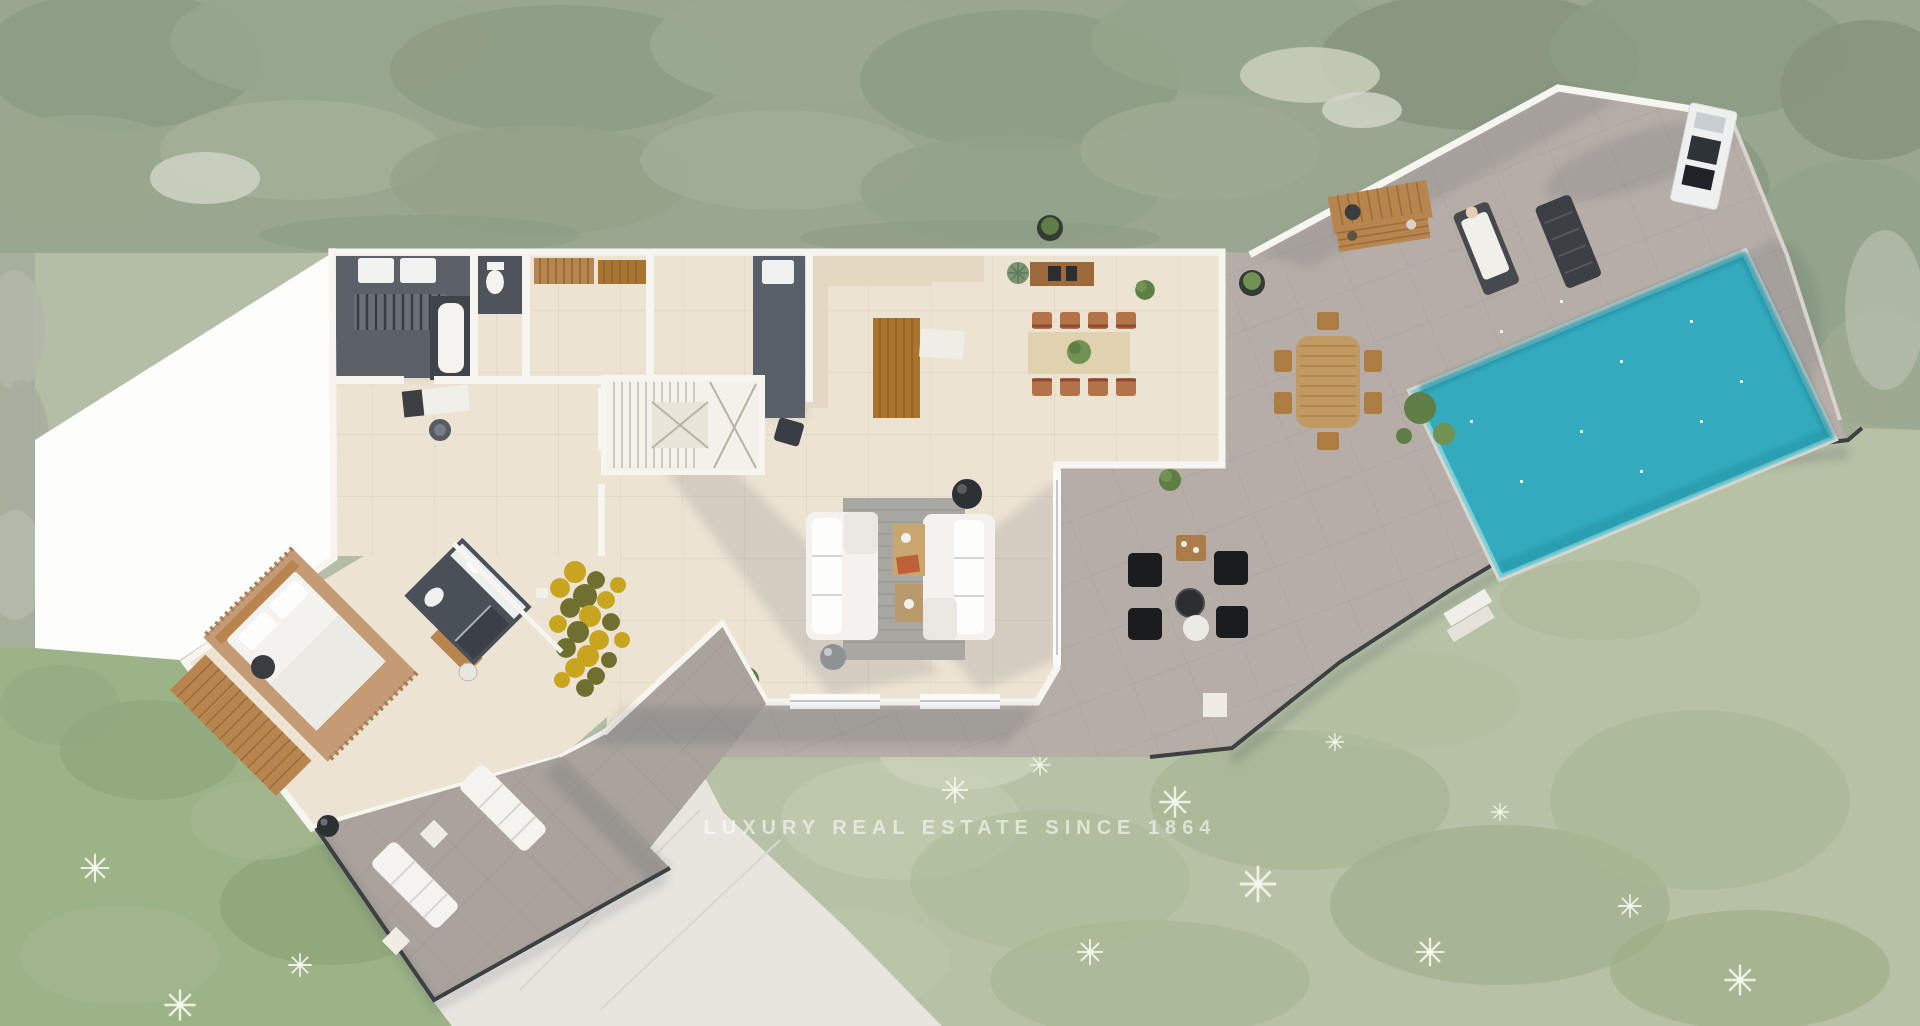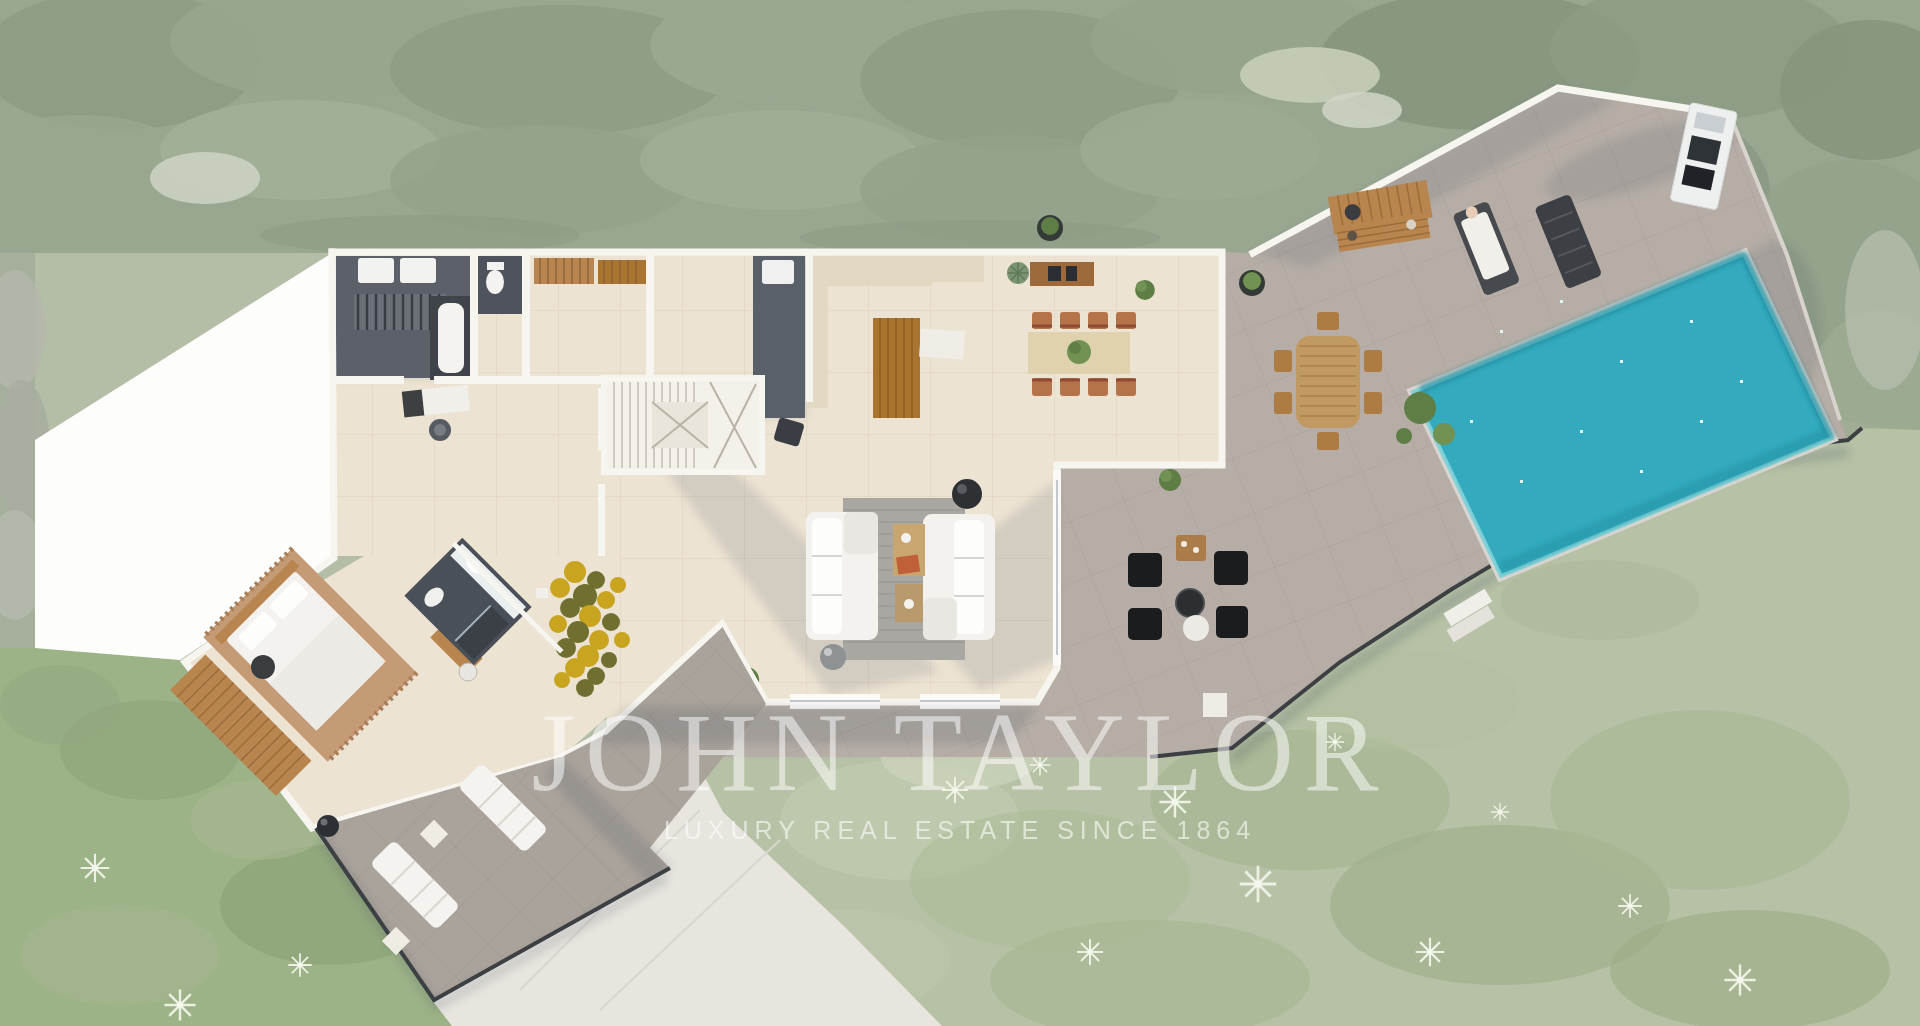--- a/index.html
+++ b/index.html
@@ -35,21 +35,21 @@
 
   .wallseg{stroke:var(--c-wall);stroke-width:7;fill:none;stroke-linecap:square;}
   .wallthin{stroke:var(--c-wall);stroke-width:5;fill:none;stroke-linecap:square;}
   .joint{stroke:rgba(0,0,0,.08);stroke-width:1;}
   .ijoint{stroke:rgba(150,118,78,.16);stroke-width:1;}
 
   
   .wm{position:absolute;left:0;width:100%;text-align:center;color:#fff;pointer-events:none;}
   .wm-brand{top:688px;font-family:"Liberation Serif",serif;font-size:112px;
             letter-spacing:10px;font-weight:400;opacity:.52;white-space:nowrap;}
-  .wm-tag{top:816px;font-size:25px;letter-spacing:6px;opacity:.58;white-space:nowrap;}
+  .wm-tag{top:816px;font-size:20px;letter-spacing:6px;opacity:.58;white-space:nowrap;font-weight:bold;}
 </style>
 </head>
 <body>
 
 <div id="stage">
 <svg id="plan-svg" viewBox="0 0 1920 1026">
   <defs>
     <pattern id="pt" width="58" height="58" patternUnits="userSpaceOnUse" patternTransform="rotate(-21)">
       <path d="M58 0H0V58" fill="none" class="joint"></path>
     </pattern>
@@ -490,15 +490,14 @@
     <g transform="rotate(45 240 726)">
       <rect x="165" y="700" width="150" height="50" class="f-wood"></rect>
       <path d="M175,700 v50 M185,700 v50 M195,700 v50 M205,700 v50 M215,700 v50 M225,700 v50 M235,700 v50 M245,700 v50 M255,700 v50 M265,700 v50 M275,700 v50 M285,700 v50 M295,700 v50 M305,700 v50" stroke="#9a6c3c" stroke-width="1.5"></path>
     </g>
     <circle cx="263" cy="667" r="12" fill="#3a3d40"></circle>
   </g>
 
   <polygon points="625,707 1040,707 1006,744 591,744" fill="#3a4458" opacity=".16" filter="url(#soft)"></polygon>
 </svg>
 
-<div class="wm wm-brand">JOHN TAYLOR</div>
 <div class="wm wm-tag">LUXURY REAL ESTATE SINCE 1864</div>
 </div>
 
 </body></html>

